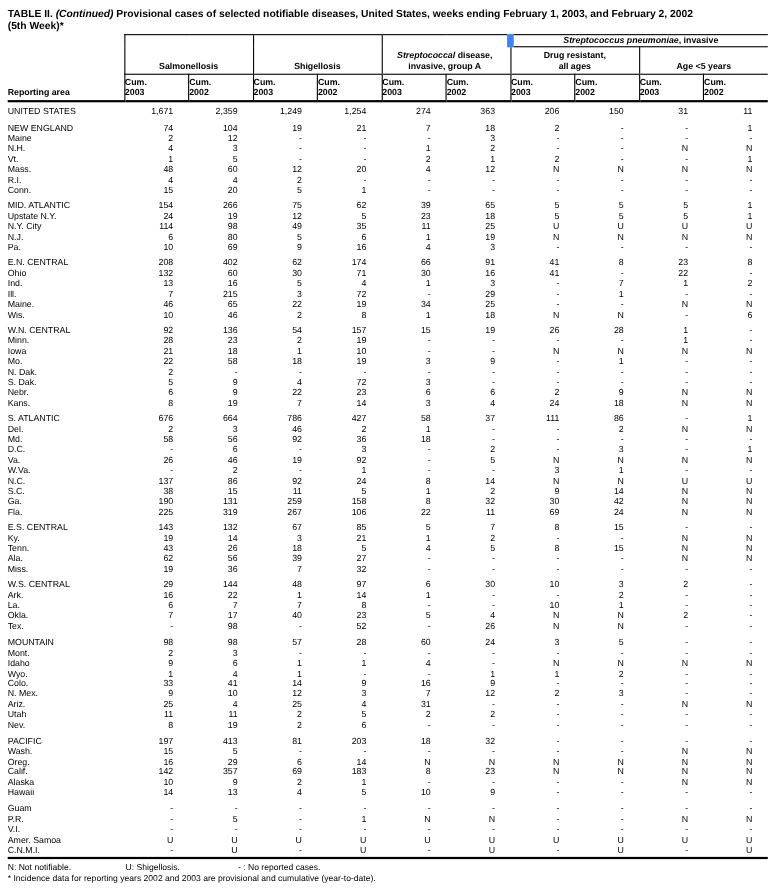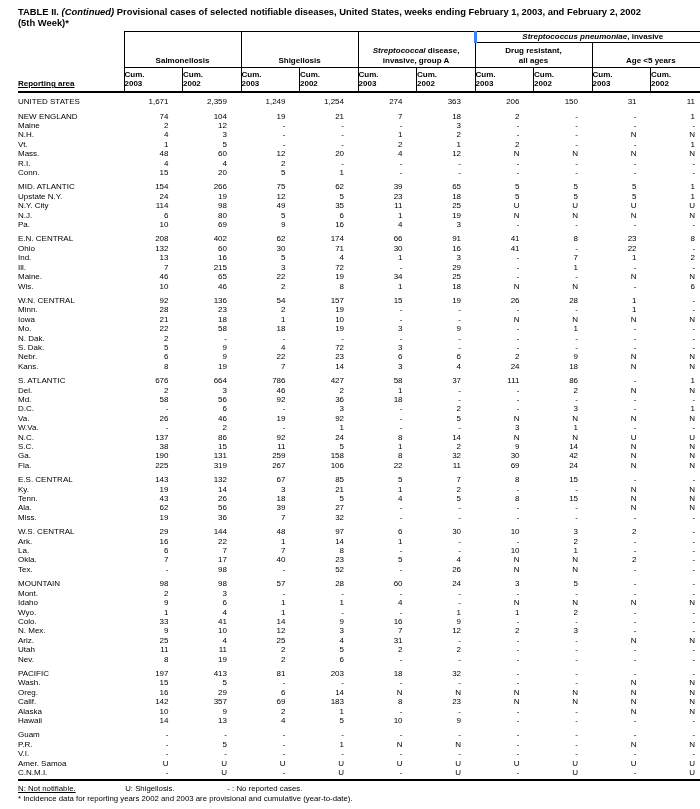--- a/index.html
+++ b/index.html
@@ -1,44 +1,44 @@
 <!DOCTYPE html>
 <html><head>
 <meta charset="utf-8">
 <style>
   html,body{margin:0;padding:0;background:#fff;}
   body{width:700px;height:809px;overflow:hidden;}
   .page{font-family:"Liberation Sans", sans-serif;color:#000;box-sizing:border-box;
-        width:700px;height:809px;padding:7px 0 0 18px;}
+        width:700px;height:809px;padding:7px 0 0 7px;}
   .title{font-weight:bold;font-size:9.4px;line-height:10.8px;width:686px;letter-spacing:0;}
   .title em{font-style:italic;}
   table.data{border-collapse:collapse;table-layout:fixed;margin-top:2px;width:691px;}
   col.c-area{width:106px;}
   col.c-val{width:58.5px;}
   thead th{font-weight:bold;font-size:8px;line-height:9.2px;padding:0;}
   tr.r1{height:11px;}
   tr.r2 th{height:22px;}
-  th.area-h{text-align:left;vertical-align:bottom;padding:0 0 3px 0;border-bottom:2px solid #000;text-decoration:underline;}
+  th.area-h{text-align:left;vertical-align:bottom;padding:0 0 3px 0;border-bottom:2px solid #000;}
   th.grp{text-align:center;vertical-align:bottom;padding-bottom:2px;
          border-left:1px solid #000;border-bottom:1px solid #000;}
   th.top{border-top:1px solid #000;}
   th.spanner{text-align:center;vertical-align:bottom;padding-bottom:1px;
-             border-left:3px solid #3b82f6;border-bottom:1px solid #000;border-top:1px solid #000;}
+             border-left:6px solid #3b82f6;border-bottom:1px solid #000;border-top:1px solid #000;}
   th.grp em, th.spanner em{font-style:italic;}
   th.cum{border-left:1px solid #000;border-bottom:2px solid #000;text-align:left;
          vertical-align:middle;padding:2px 0 3px 0;}
   tbody td{font-size:8px;line-height:9.4px;padding:0;}
   td.area{text-align:left;white-space:nowrap;}
   td.val{text-align:right;padding-right:14px;white-space:nowrap;}
   tr.spacer td{height:5px;line-height:5px;font-size:1px;}
   #table-body tr:first-child td{padding-top:4px;}
   .rule-bottom{width:691px;border-top:2px solid #000;margin-top:2px;}
   .footnotes{font-size:7.8px;line-height:10px;margin-top:3px;}
   .leg{display:inline-block;}
-  .leg-n{width:105px;text-decoration:underline;}
+  .leg-n{width:105px;}
   .leg-u{width:100px;}
 </style>
 </head>
 <body>
 
 <div class="page">
 
   <div class="title">
     <span>TABLE II.</span>
     <em>(Continued)</em>

